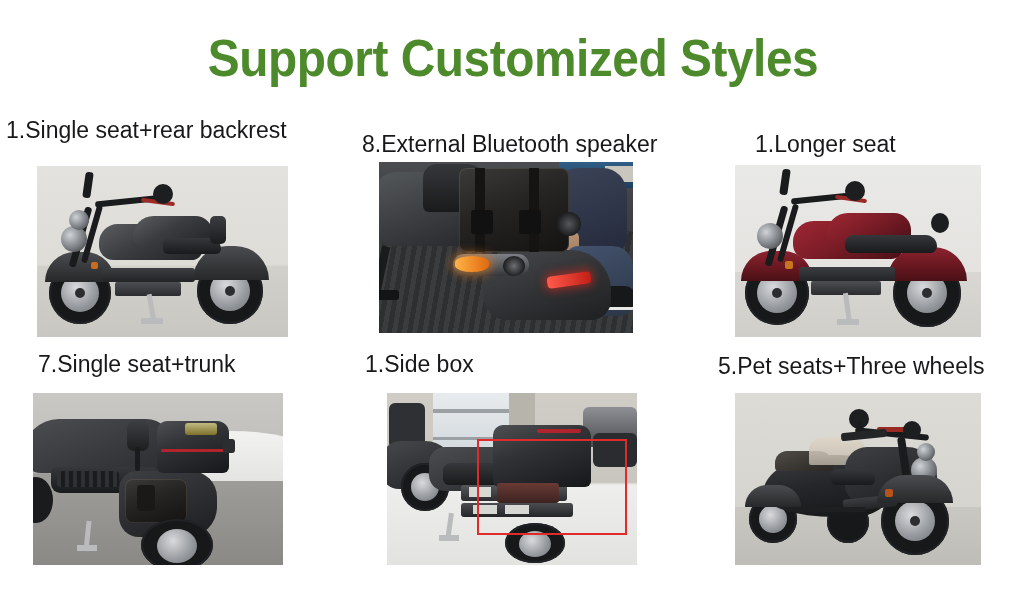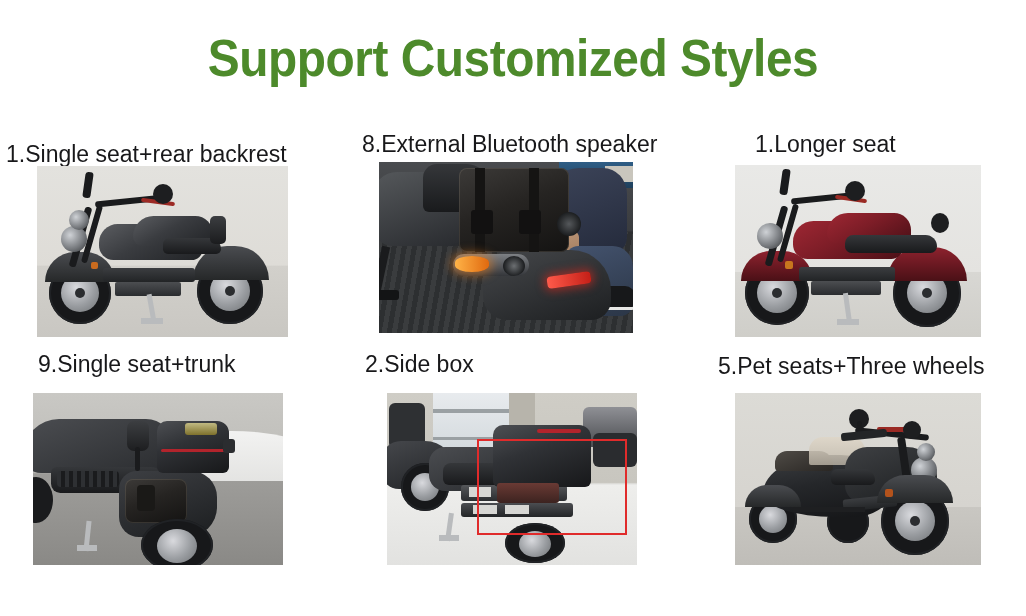--- a/index.html
+++ b/index.html
@@ -195,21 +195,21 @@
   }
 </style>
 </head>
 <body>
 
 <div id="page">
 
   <div class="page-title">Support Customized Styles</div>
 
   <div class="cell">
-    <div class="cell-caption" style="left:6px; top:140px;">1.Single seat+rear backrest</div>
+    <div class="cell-caption" style="left:6px; top:116px;">1.Single seat+rear backrest</div>
 
     <div class="photo" style="left:37px; top:166px; width:251px; height:171px;">
       <div class="scene bg-studio-grey">
 
         <div class="wheel" style="left:160px; top:92px; width:66px; height:66px;"></div>
         <div class="rim" style="left:173px; top:105px; width:40px; height:40px;"></div>
         <div class="hub" style="left:188px; top:120px; width:10px; height:10px;"></div>
 
         <div class="wheel" style="left:12px; top:96px; width:62px; height:62px;"></div>
         <div class="rim" style="left:24px; top:108px; width:38px; height:38px;"></div>
@@ -240,21 +240,21 @@
 
         <div class="sh kickstand" style="left:112px; top:128px; width:5px; height:28px; transform:rotate(-10deg);"></div>
         <div class="sh kickstand" style="left:104px; top:152px; width:22px; height:6px;"></div>
 
         <div class="sh" style="left:54px; top:96px; width:7px; height:7px; background:#c96b1f; border-radius:2px;"></div>
       </div>
     </div>
   </div>
 
   <div class="cell">
-    <div class="cell-caption" style="left:38px; top:350px;">9.Single seat+trunk</div>
+    <div class="cell-caption" style="left:38px; top:350px;">7.Single seat+trunk</div>
 
     <div class="photo" style="left:33px; top:393px; width:250px; height:172px;">
       <div class="scene bg-shop-floor">
 
         <div class="sh platform-white" style="left:118px; top:38px; width:160px; height:78px;"></div>
         <div class="sh" style="left:0; top:88px; width:250px; height:84px; background:linear-gradient(180deg,#9d9c99,#8a8986);"></div>
 
         <div class="sh" style="left:-10px; top:26px; width:150px; height:54px; background:linear-gradient(160deg,#4b4d51,#2a2c2f); border-radius:40px 30px 14px 20px;"></div>
 
         <div class="sh seat" style="left:18px; top:74px; width:116px; height:26px; border-radius:6px 18px 10px 10px;"></div>
@@ -319,21 +319,21 @@
 
         <div class="sh tail-red" style="left:168px; top:112px; width:44px; height:12px; transform:rotate(-8deg);"></div>
 
         <div class="sh" style="left:-2px; top:84px; width:8px; height:50px; background:#1a1b1d; transform:rotate(12deg);"></div>
         <div class="sh" style="left:-6px; top:128px; width:26px; height:10px; background:#131415; border-radius:3px;"></div>
       </div>
     </div>
   </div>
 
   <div class="cell">
-    <div class="cell-caption" style="left:365px; top:350px;">2.Side box</div>
+    <div class="cell-caption" style="left:365px; top:350px;">1.Side box</div>
 
     <div class="photo" style="left:387px; top:393px; width:250px; height:172px;">
       <div class="scene bg-showroom">
 
         <div class="sh window-pane" style="left:46px; top:0; width:76px; height:70px;"></div>
         <div class="sh window-bar" style="left:46px; top:16px; width:76px; height:4px;"></div>
         <div class="sh window-bar" style="left:46px; top:44px; width:76px; height:3px;"></div>
         <div class="sh" style="left:122px; top:0; width:26px; height:70px; background:#b7b4ab;"></div>
 
         <div class="sh" style="left:196px; top:14px; width:54px; height:40px; background:linear-gradient(180deg,#8f9095,#4a4c50); border-radius:6px;"></div>

